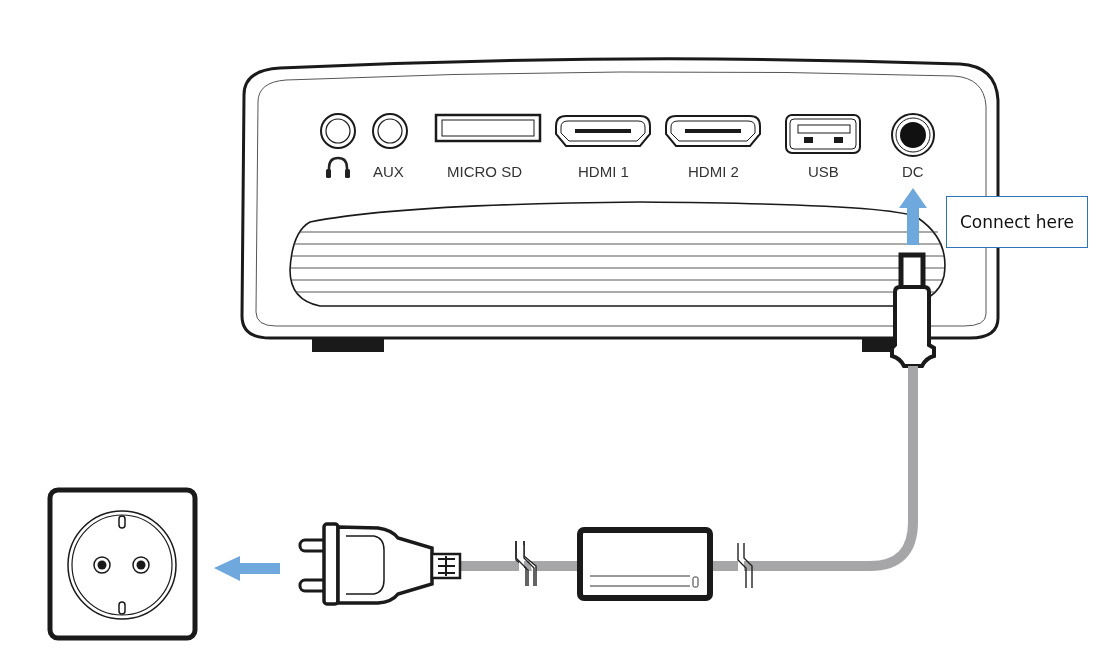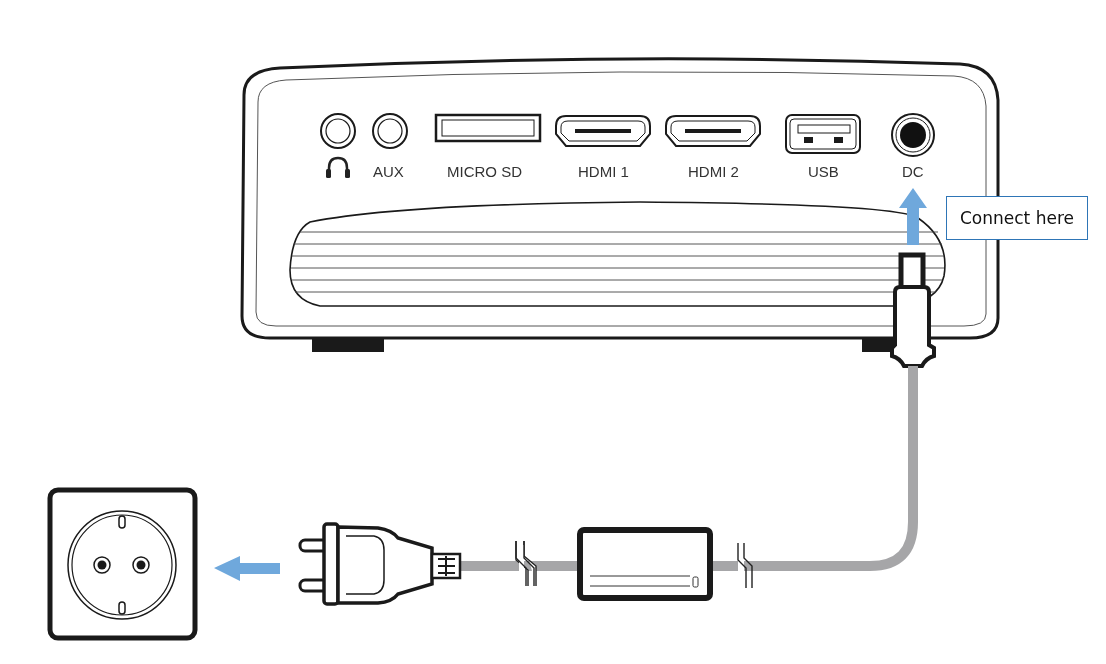--- a/index.html
+++ b/index.html
@@ -1,20 +1,20 @@
 <!DOCTYPE html>
 <html><head>
   <meta charset="utf-8">
   <style>
     html, body { margin: 0; padding: 0; background: #ffffff; }
     body { width: 1106px; height: 664px; position: relative; overflow: hidden; }
     #scene { position: absolute; left: 0; top: 0; }
     .port-label { font-family: "Liberation Sans", sans-serif; font-size: 15px; fill: #333333; }
     .callout {
-      position: absolute; left: 946px; top: 196px; width: 142px; height: 44px;
+      position: absolute; left: 946px; top: 196px; width: 142px; height: 52px;
       border: 1px solid #2E75B6; background: #ffffff; box-sizing: border-box;
       display: flex; align-items: center; justify-content: center;
       font-family: "DejaVu Sans", sans-serif; font-size: 17px; color: #111111;
     }
   </style>
 </head>
 <body>
 
 <svg id="scene" width="1106" height="664" viewBox="0 0 1106 664" xmlns="http://www.w3.org/2000/svg">
 

